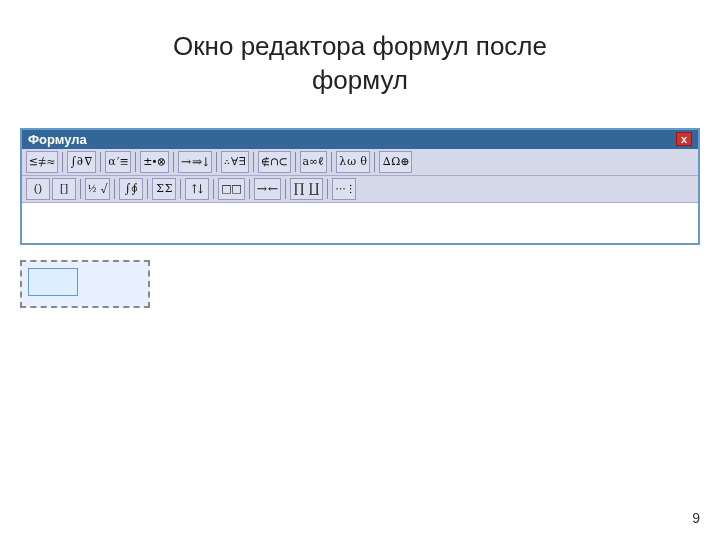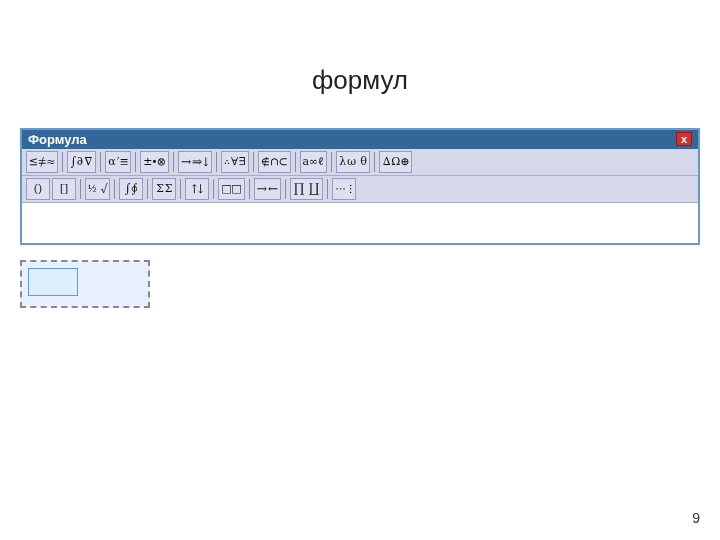--- a/index.html
+++ b/index.html
@@ -118,21 +118,21 @@
       color: #333;
     }
 
     
     .sym { font-family: "Symbol", "DejaVu Math TeX Gyre", serif; font-size: 11px; }
   </style>
 </head>
 <body>
 
 <div class="page-title">
-  <br>
+  <span>Окно редактора формул после</span><br>
   <span>формул</span>
 </div>
 
 <div class="formula-window">
   <div class="formula-titlebar">
     <span>Формула</span>
     <div class="formula-close-btn">
       <span>x</span>
     </div>
   </div>

